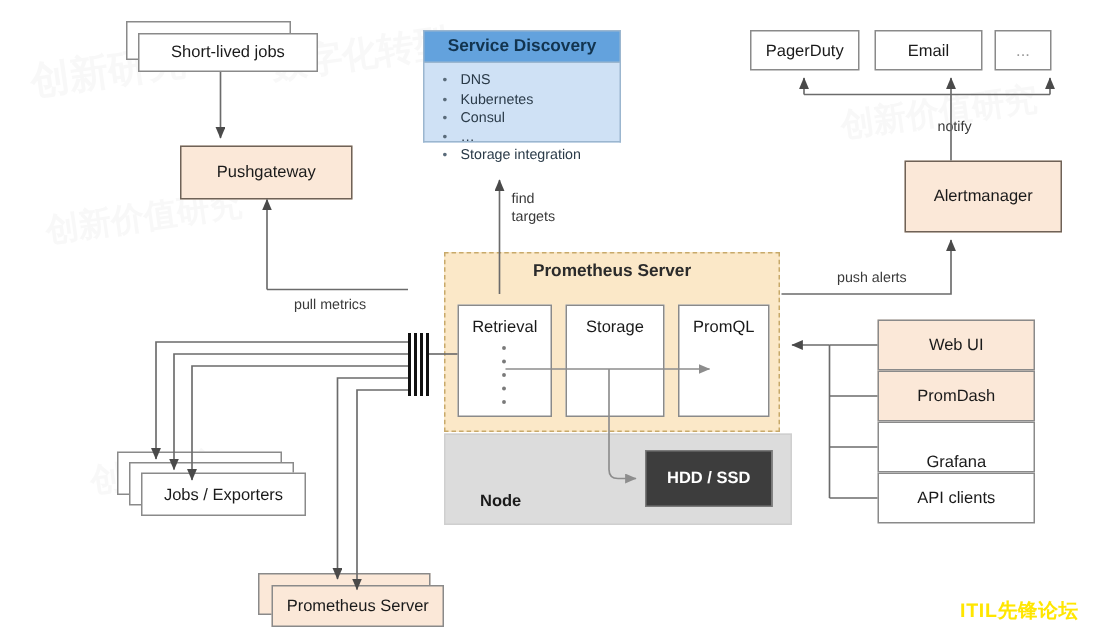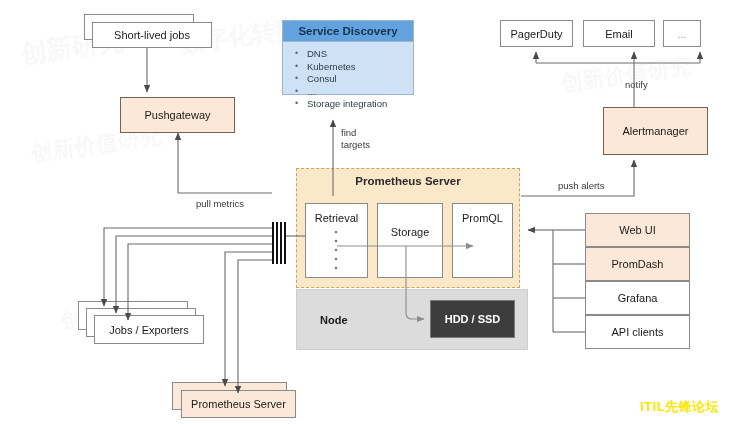--- a/index.html
+++ b/index.html
@@ -14,21 +14,21 @@
   .sd-head{position:absolute;box-sizing:border-box;background:#63a2dd;border:1px solid #9bb6cf;
            display:flex;align-items:center;justify-content:center;font-weight:bold;font-size:11.5px;color:#12344f;}
   .sd-body{position:absolute;box-sizing:border-box;background:#cfe1f5;border:1px solid #9bb6cf;border-top:none;
            padding:6px 0 0 10px;font-size:9.5px;color:#2b3b49;line-height:12.5px;}
   .sd-body li{list-style:none;position:relative;padding-left:14px;}
   .sd-body li:before{content:"•";position:absolute;left:2px;top:-1px;font-size:9px;color:#5a6b7a;}
   .sd-body ul{margin:0;padding:0;}
   .promzone{position:absolute;box-sizing:border-box;background:#fbe8c8;border:1px dashed #c8a96a;}
   .promzone-title{position:absolute;font-weight:bold;font-size:11.5px;color:#2b2b2b;text-align:center;}
   .nodezone{position:absolute;box-sizing:border-box;background:#dcdcdc;border:1px solid #cfcfcf;}
-  .nodezone-label{position:absolute;font-weight:bold;font-size:11px;color:#1a1a1a;}
+  .nodezone-label{position:absolute;font-weight:bold;font-size:11px;color:#1a1a1a;margin-top:14px;}
   .disk{position:absolute;box-sizing:border-box;background:#3d3d3d;border:1px solid #7a7a7a;color:#fff;
         display:flex;align-items:center;justify-content:center;font-weight:bold;font-size:11px;}
   .lbl{position:absolute;font-size:9.5px;color:#3a3a3a;line-height:11.5px;white-space:pre;}
   .wm{position:absolute;font-weight:bold;font-size:13px;color:#ffe600;letter-spacing:.5px;}
   .bg-wm{position:absolute;color:rgba(120,120,120,.055);font-weight:bold;pointer-events:none;
          transform:rotate(-8deg);white-space:nowrap;}
   svg.wires{position:absolute;left:0;top:0;width:732px;height:424px;pointer-events:none;}
   .bundle{position:absolute;background:#111;}
 </style>
 </head>
@@ -46,21 +46,21 @@
   <div class="promzone" style="left:296px;top:168px;width:224px;height:120px;"></div>
   <div class="promzone-title" style="left:296px;top:175px;width:224px;">Prometheus Server</div>
 
   <div class="nodezone" style="left:296px;top:289px;width:232px;height:61px;"></div>
   <div class="nodezone-label" style="left:320px;top:314px;">Node</div>
   <div class="disk" style="left:430px;top:300px;width:85px;height:38px;">HDD / SSD</div>
 
   <div class="box" style="left:305px;top:203px;width:63px;height:75px;align-items:flex-start;padding-top:8px;">
     <span>Retrieval</span>
   </div>
-  <div class="box" style="left:377px;top:203px;width:66px;height:75px;align-items:flex-start;padding-top:22px;">
+  <div class="box" style="left:377px;top:203px;width:66px;height:75px;align-items:flex-start;padding-top:8px;">
     <span>Storage</span>
   </div>
   <div class="box" style="left:452px;top:203px;width:61px;height:75px;align-items:flex-start;padding-top:8px;">
     <span>PromQL</span>
   </div>
 
   <div class="sd-head" style="left:282px;top:20px;width:132px;height:22px;">Service Discovery</div>
   <div class="sd-body" style="left:282px;top:42px;width:132px;height:53px;">
     <ul>
       <li>DNS</li>
@@ -104,21 +104,21 @@
   <div class="box" style="left:663px;top:20px;width:38px;height:27px;color:#9a9a9a;">
     <span>...</span>
   </div>
 
   <div class="box peach-lite" style="left:585px;top:213px;width:105px;height:34px;">
     <span>Web UI</span>
   </div>
   <div class="box peach-lite" style="left:585px;top:247px;width:105px;height:34px;">
     <span>PromDash</span>
   </div>
-  <div class="box" style="left:585px;top:281px;width:105px;height:34px;">
+  <div class="box" style="left:585px;top:281px;width:105px;height:34px;align-items:flex-end;">
     <span>Grafana</span>
   </div>
   <div class="box" style="left:585px;top:315px;width:105px;height:34px;">
     <span>API clients</span>
   </div>
 
   <div class="bundle" style="left:272px;top:222px;width:2px;height:42px;"></div>
   <div class="bundle" style="left:276px;top:222px;width:2px;height:42px;"></div>
   <div class="bundle" style="left:280px;top:222px;width:2px;height:42px;"></div>
   <div class="bundle" style="left:284px;top:222px;width:2px;height:42px;"></div>

